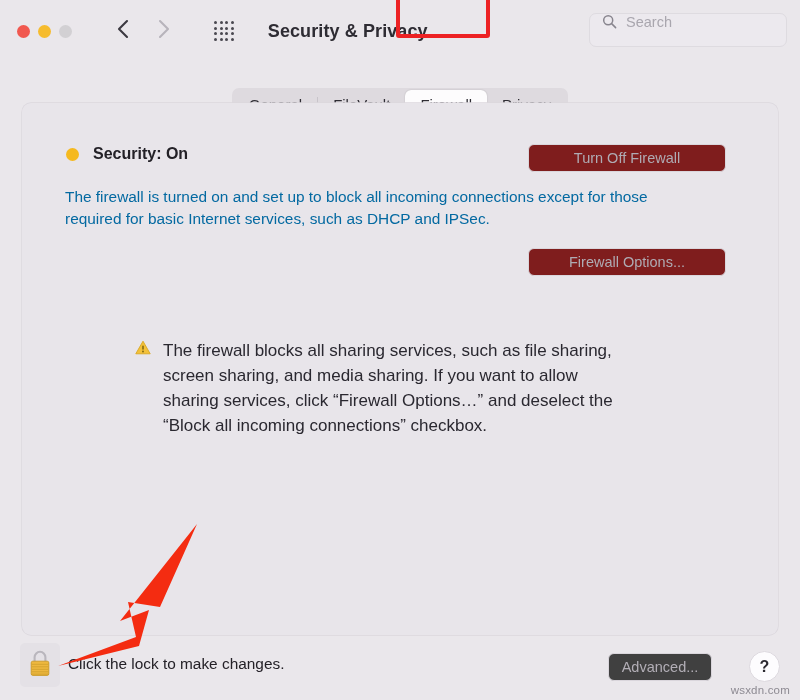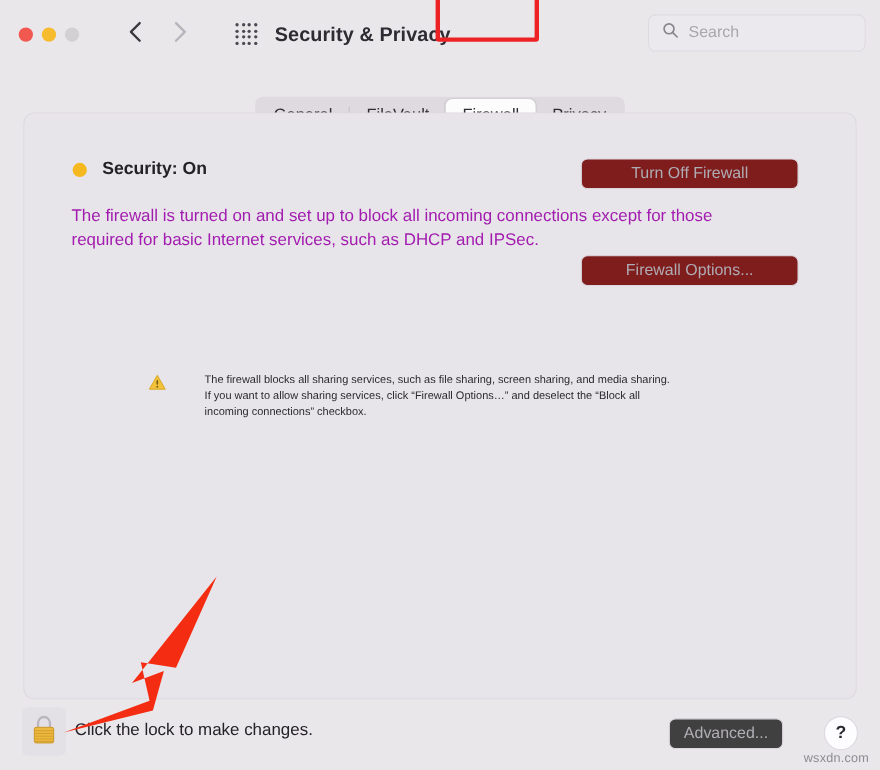--- a/index.html
+++ b/index.html
@@ -61,39 +61,38 @@
   }
   .grid-icon i {
     display: block;
     width: 3px;
     height: 3px;
     border-radius: 50%;
     background: #4a4850;
   }
 
   .win-title {
-    margin-left: 16px;
+    margin-left: 34px;
     font-size: 18px;
     font-weight: bold;
     color: #2e2c33;
     letter-spacing: 0.1px;
     white-space: nowrap;
   }
 
   .search-box {
     position: absolute;
     right: 13px;
     top: 13px;
     width: 198px;
     height: 34px;
     border: 1px solid #dedbe0;
     border-radius: 7px;
     background: #ece9ee;
     display: flex;
-    align-items: center;
     padding-left: 12px;
   }
   .search-placeholder {
     margin-left: 9px;
     font-size: 14.5px;
     color: #a9a6ae;
   }
 
   
   .tabbar-wrap {
@@ -187,43 +186,43 @@
     border: 0.8px solid #dad6dc;
     border-radius: 6px;
     display: flex;
     align-items: center;
     justify-content: center;
     font-size: 14.5px;
     color: #afabb3;
     white-space: nowrap;
   }
   .btn-turnoff { left: 506px; top: 41px; width: 198px; }
-  .btn-options { left: 506px; top: 129px; width: 198px; }
+  .btn-options { left: 506px; top: 145px; width: 198px; }
 
   .desc-text {
     position: absolute;
     left: 43px;
     top: 83px;
     width: 640px;
     font-size: 15.4px;
     line-height: 1.45;
-    color: #a21caf;
+    color: #0369a1;
   }
 
   .warn-row {
     position: absolute;
     left: 113px;
     top: 236px;
     display: flex;
     width: 480px;
   }
   .warn-icon { flex: 0 0 auto; margin-top: 1px; }
   .warn-text {
-    margin-left: 35px;
-    font-size: 10px;
+    margin-left: 12px;
+    font-size: 17px;
     line-height: 1.47;
     color: #2a2830;
   }
 
   
   .lock-button {
     position: absolute;
     left: 20px;
     top: 643px;
     width: 40px;

